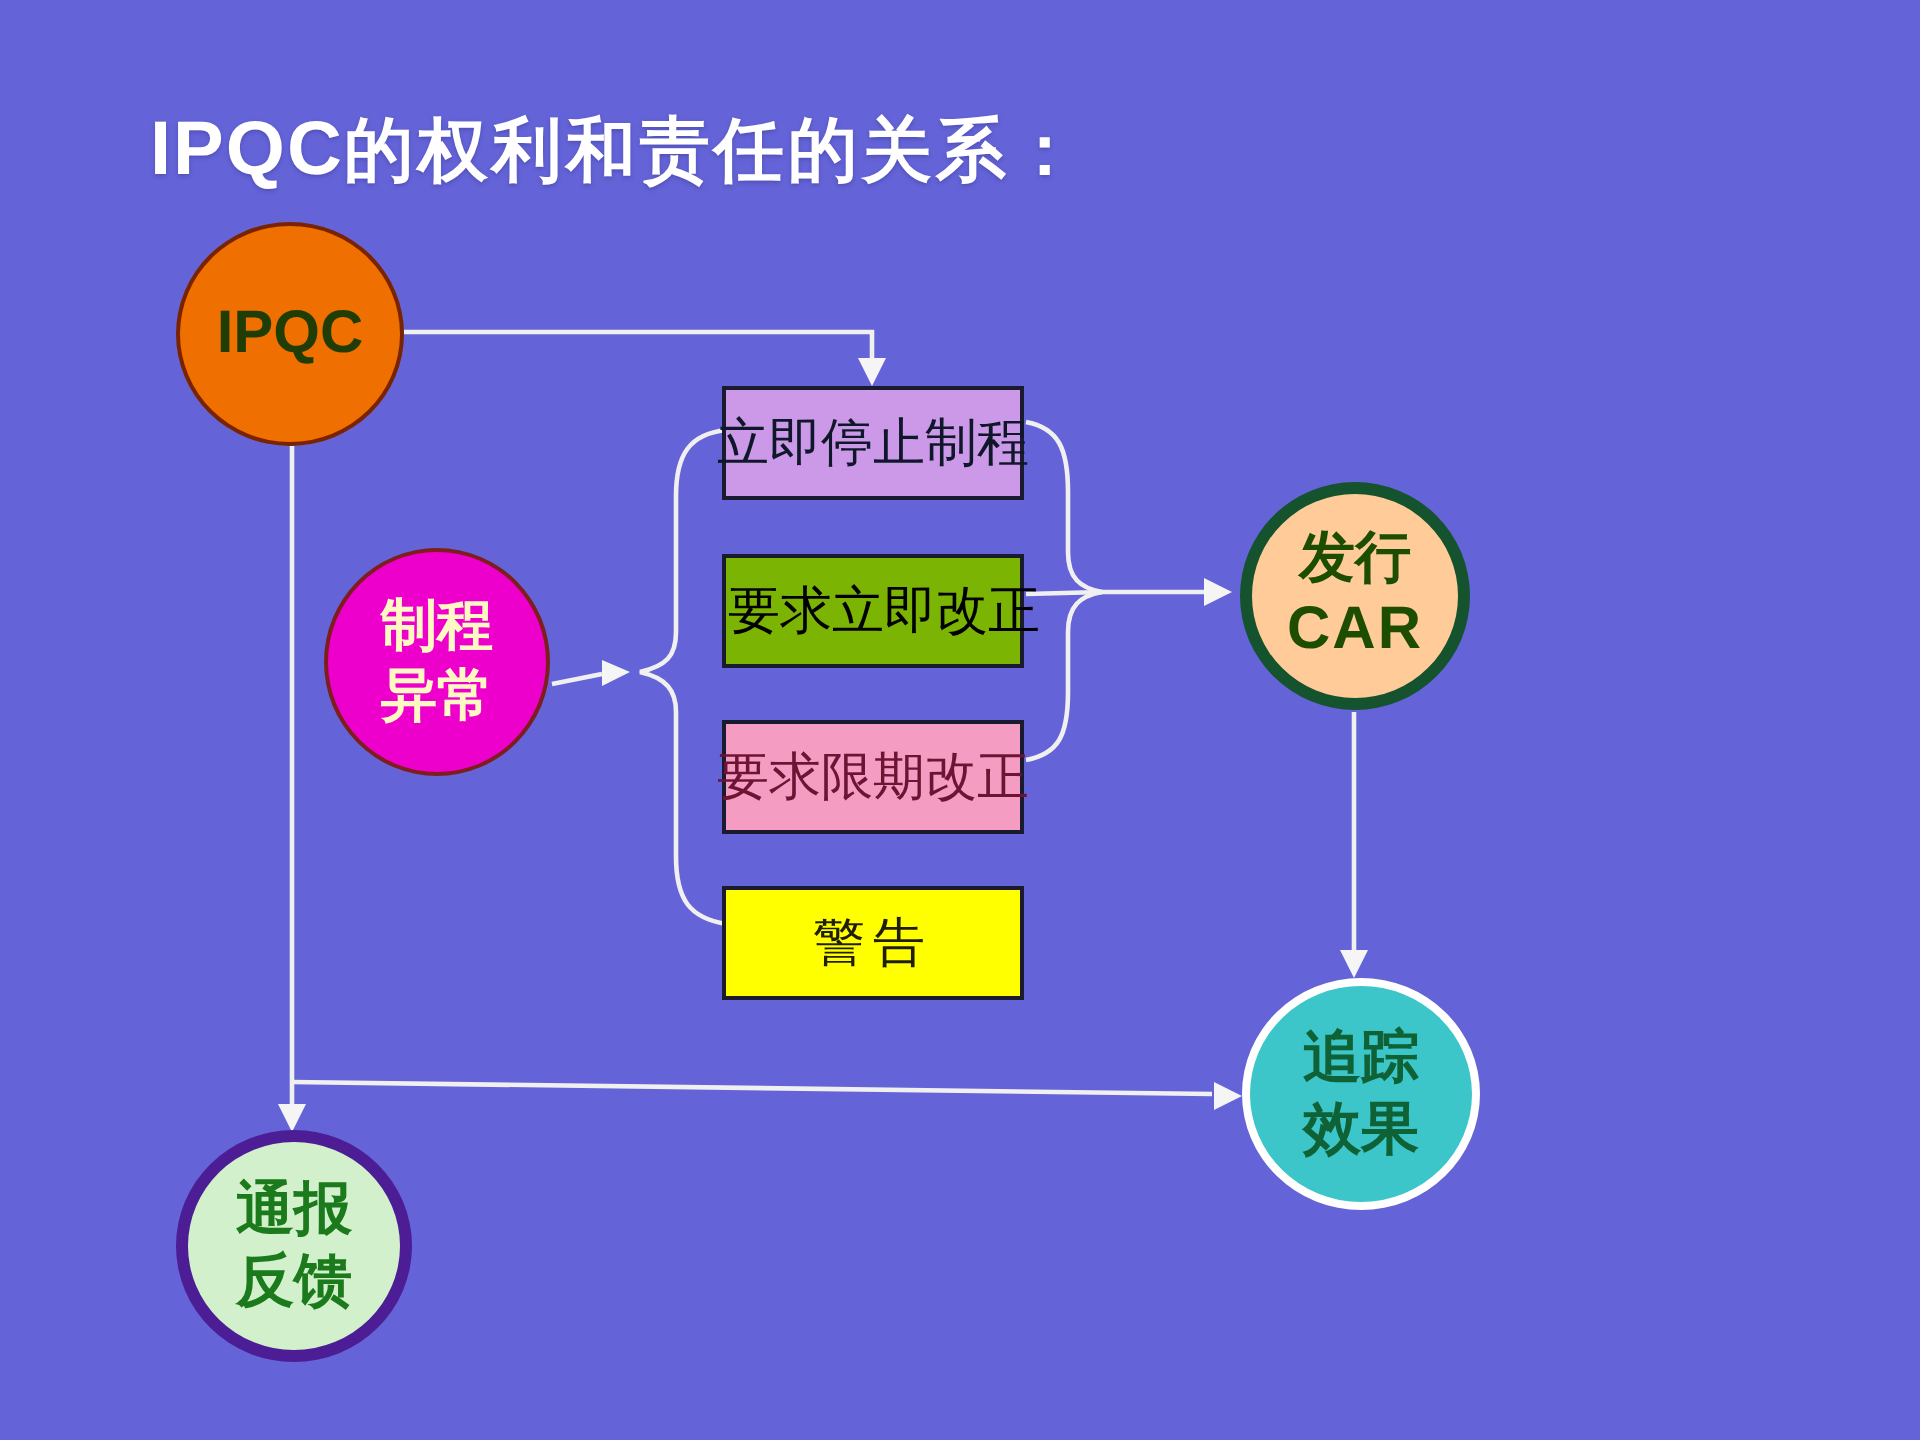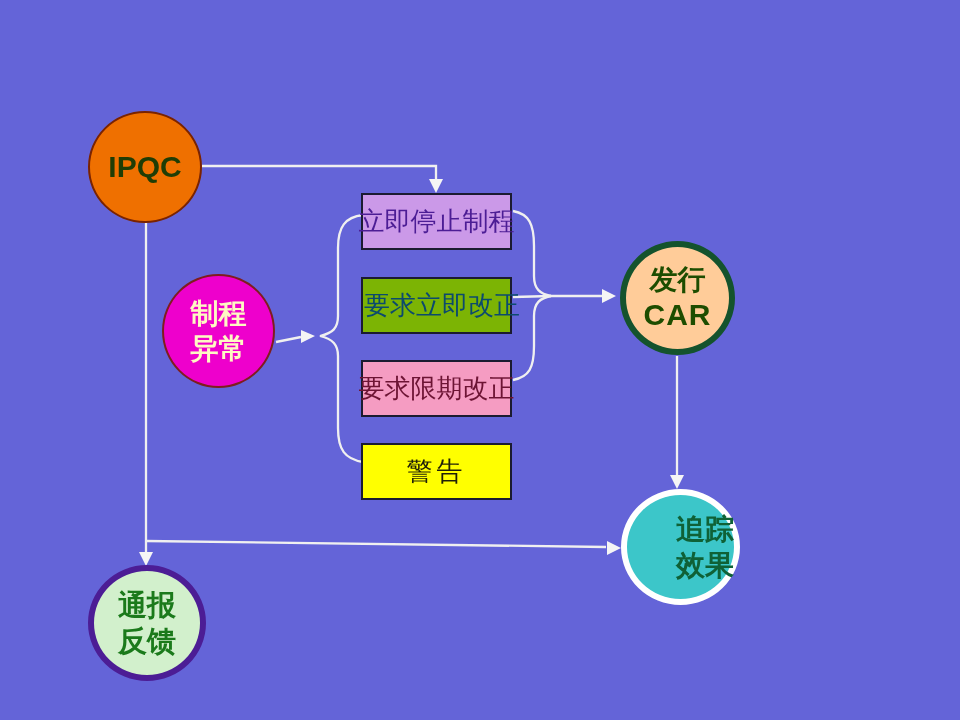--- a/index.html
+++ b/index.html
@@ -24,29 +24,29 @@
   .zh-serif { font-family:"Liberation Serif","DejaVu Serif",serif; }
 
   .n-ipqc   { left:88px;  top:111px; width:114px; height:112px; border:2px solid #7a2300;
               color:#1f3d05; font-size:30px; font-weight:bold; }
   .n-abn    { left:162px; top:274px; width:113px; height:114px; border:2px solid #7f1d1d;
               color:#fef9c3; font-size:28px; font-weight:bold; line-height:1.25; }
   .n-car    { left:620px; top:241px; width:115px; height:114px; border:6px solid #14532d;
               color:#1d4d00; line-height:1.2; }
   .n-car .zh { font-size:28px; font-weight:bold; }
   .n-car .en { font-size:30px; font-weight:bold; letter-spacing:1px;text-align:right; }
-  .n-track  { left:621px; top:489px; width:119px; height:116px; border:6px solid #ffffff;
-              color:#0f6136; font-size:29px; font-weight:bold; line-height:1.25;align-items:flex-end; }
+  .n-track  { left:621px; top:489px; width:119px; height:116px; border:4px solid #ffffff;
+              color:#0f6136; font-size:29px; font-weight:bold; line-height:1.25; }
   .n-notify { left:88px;  top:565px; width:118px; height:116px; border:6px solid #4c1d95;
               color:#1b7a1b; font-size:29px; font-weight:bold; line-height:1.25; }
 
   .abox { left:361px; width:151px; height:57px; border:2px solid #1b1b30;
           font-size:26px; white-space:nowrap; justify-content:center; }
-  .b1 { top:193px; color:#4c1d95; }
-  .b2 { top:277px; color:#0c4a6e;padding-left:11px; }
+  .b1 { top:193px; color:#0f172a; }
+  .b2 { top:277px; color:#000000;padding-left:11px; }
   .b3 { top:360px; color:#6d1434; }
   .b4 { top:443px; color:#1f1f08; letter-spacing:4px; }
 </style>
 </head>
 <body>
 
 <div class="stage">
 
   <svg class="connectors" viewBox="0 0 960 720" fill="none" stroke="#f0f0f0" stroke-width="2.3">
 
@@ -67,20 +67,23 @@
     <path d="M513,211 C529,214 534,224 534,246 L534,276 C534,289 540,294 551,296"></path>
     <path d="M513,380 C529,377 534,368 534,346 L534,316 C534,303 540,298 551,296"></path>
     <path d="M513,297 L551,296"></path>
     <path d="M551,296 L602,296"></path>
     <polygon points="616,296 602,289 602,303" fill="#f5f5f5" stroke="none"></polygon>
 
     <path d="M677,356 L677,475"></path>
     <polygon points="677,489 670,475 684,475" fill="#f5f5f5" stroke="none"></polygon>
   </svg>
 
+  <h1 class="title">
+    <span class="en">IPQC</span><span class="zh">的权利和责任的关系：</span>
+  </h1>
 
   <div class="node circle n-ipqc" style="background-color: rgb(239, 112, 0);">
     <span>IPQC</span>
   </div>
 
   <div class="node circle n-abn zh-serif" style="background-color: rgb(238, 0, 204);">
     <span>制程</span>
     <span>异常</span>
   </div>
 

